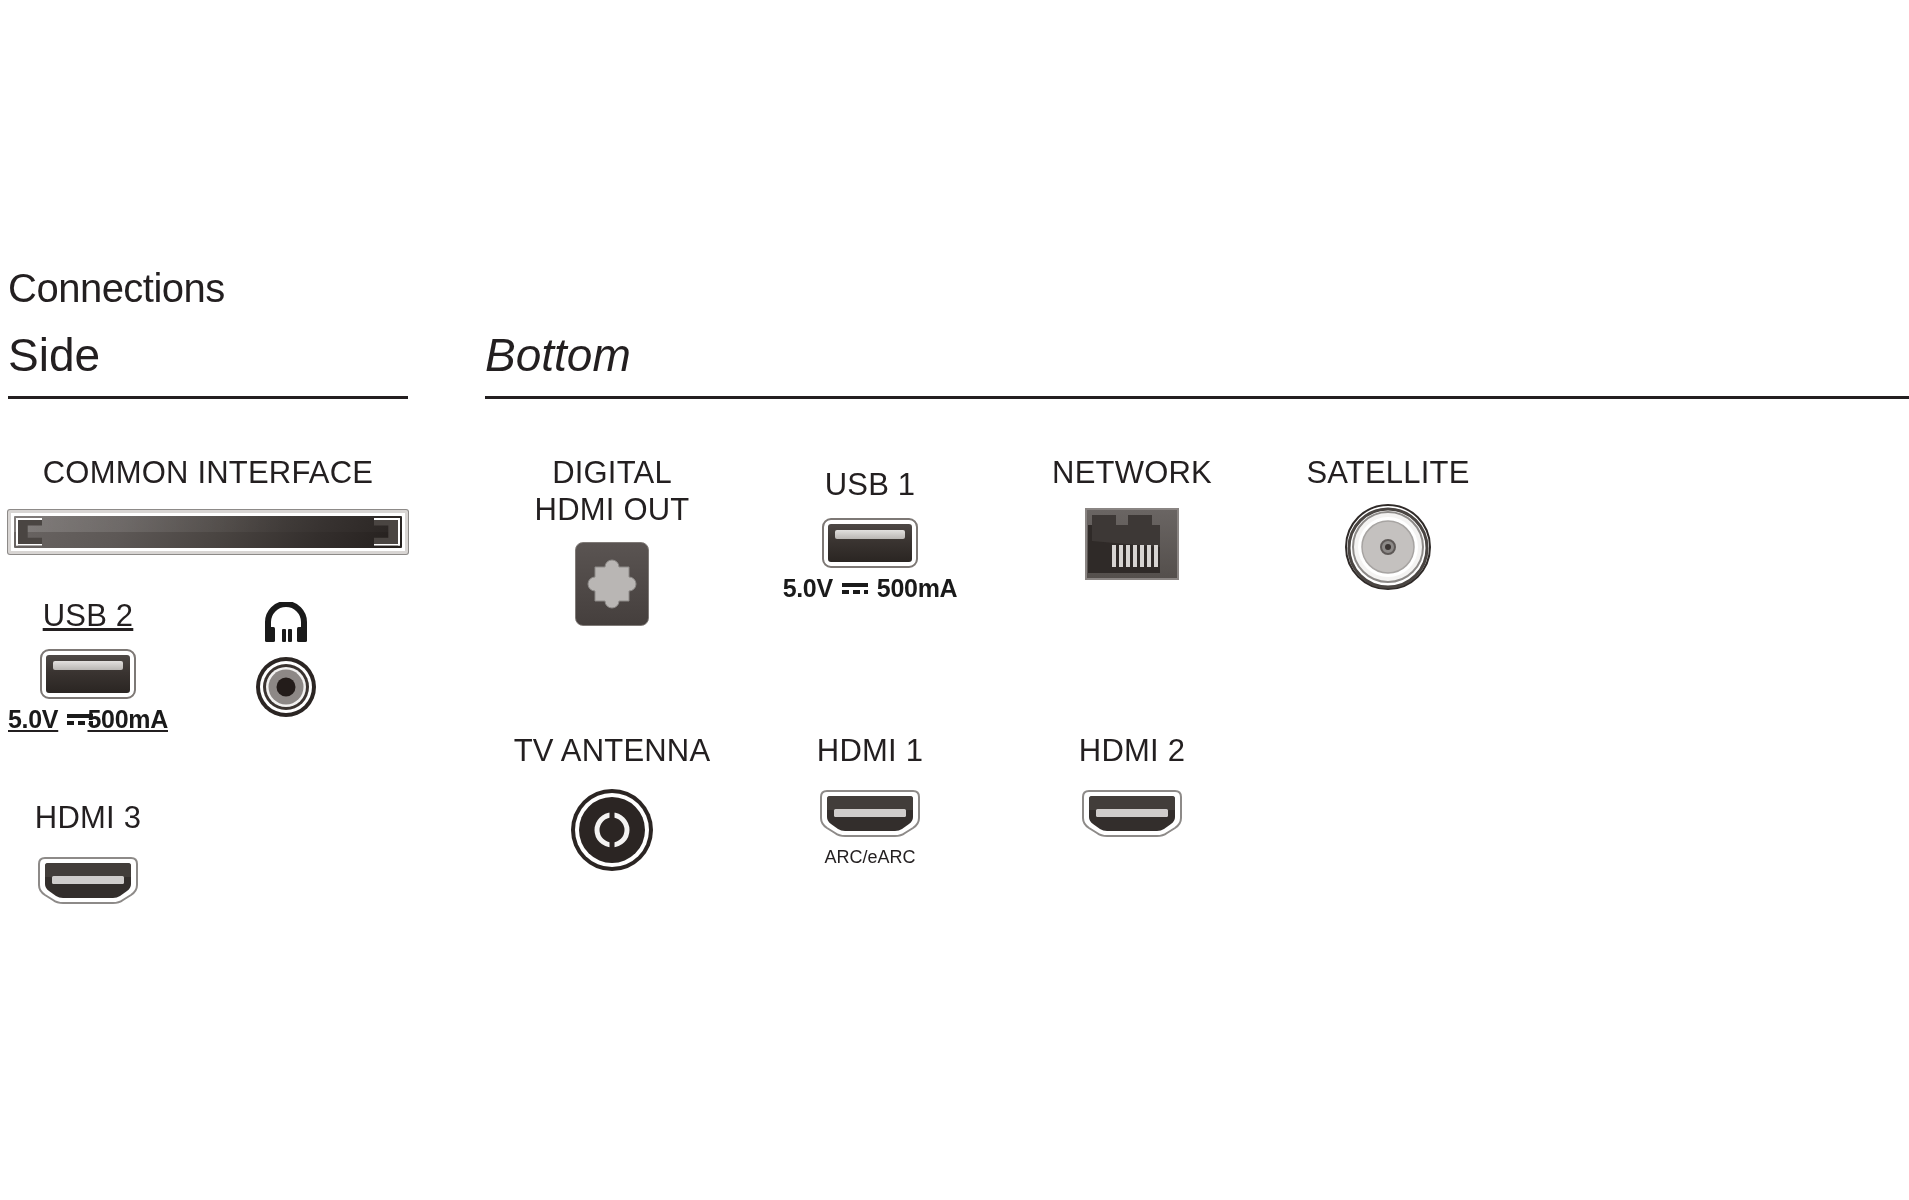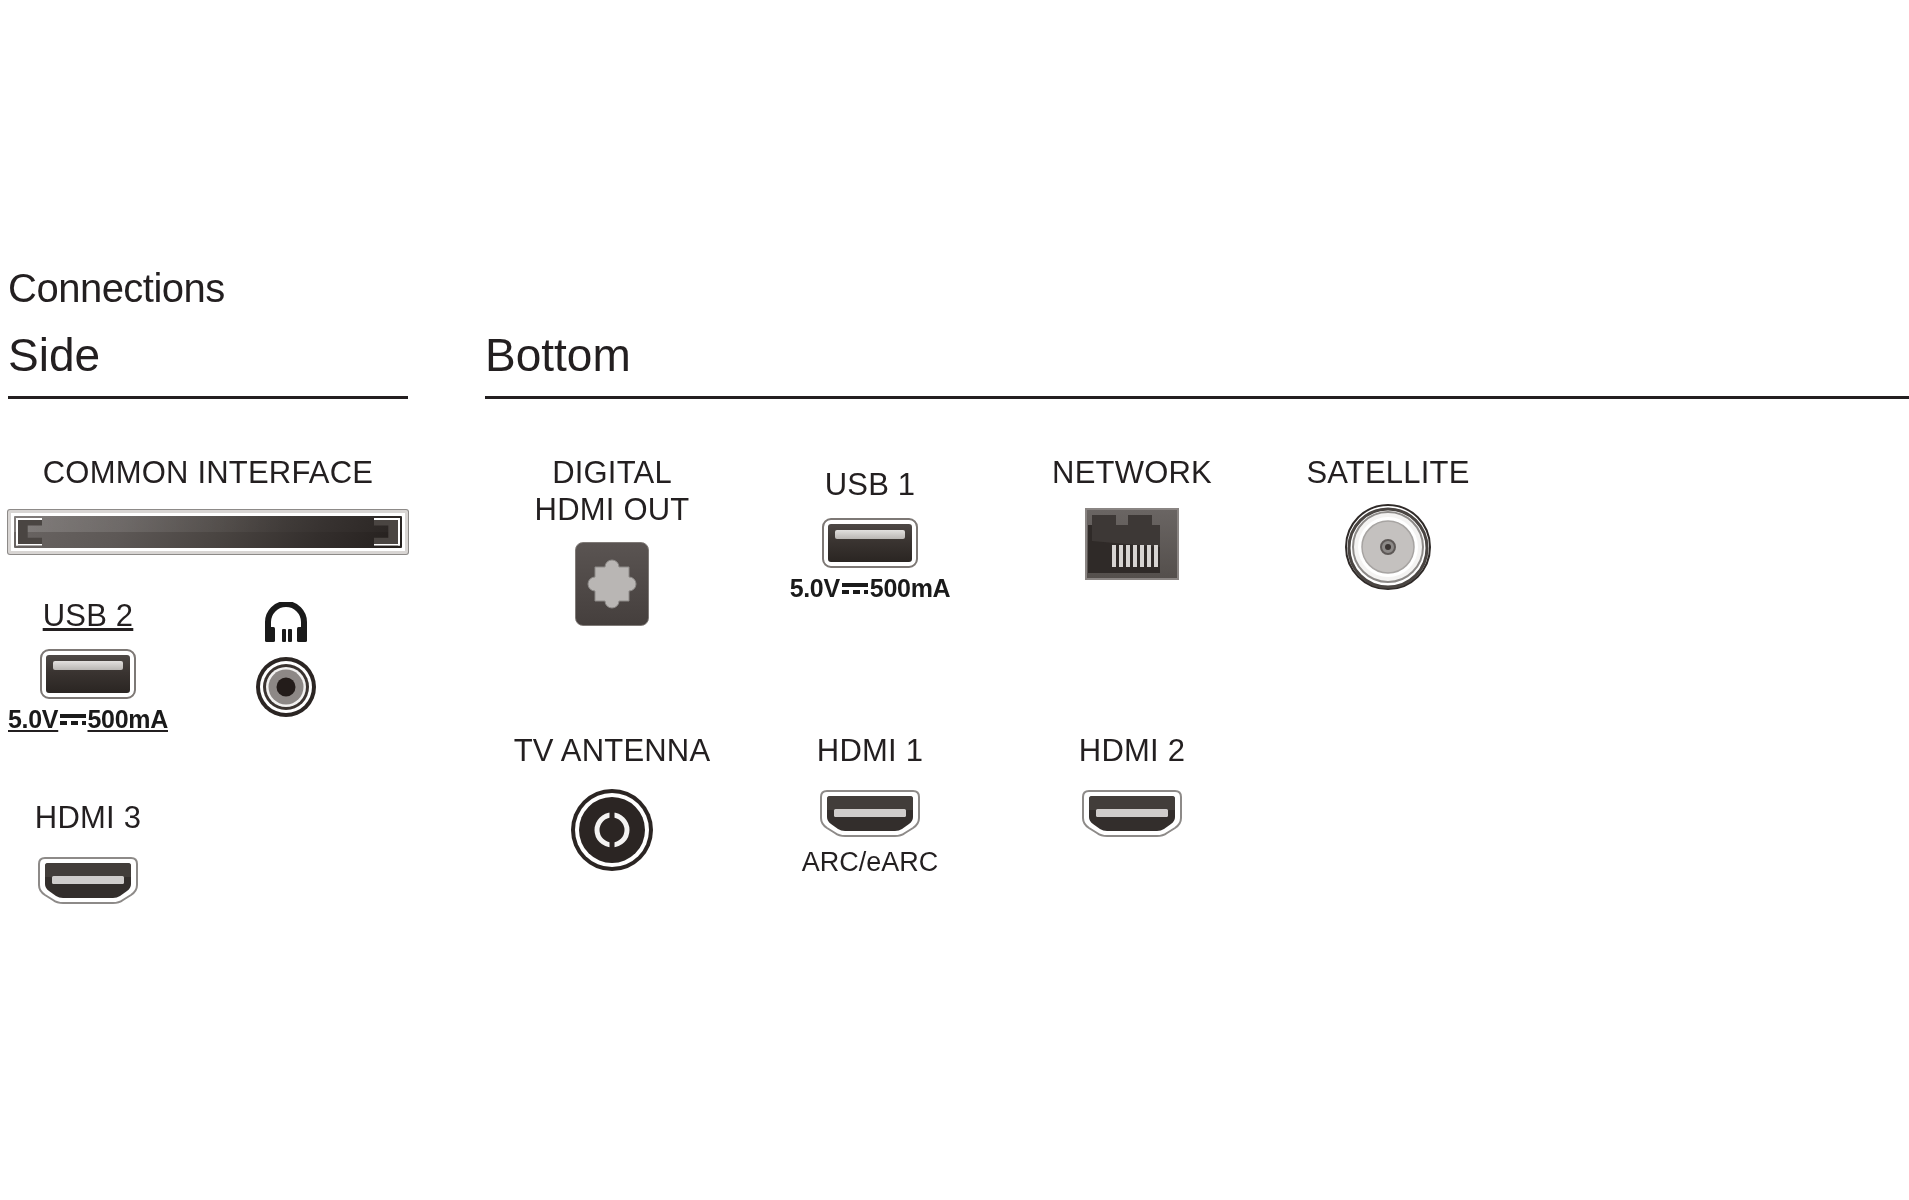--- a/index.html
+++ b/index.html
@@ -26,28 +26,28 @@
   .rule { position: absolute; height: 3px; background: #231f20; }
 
   
   .grp { position: absolute; }
   .lbl {
     font-size: 31px; font-weight: 400; color:#231f20;
     text-align: center; white-space: nowrap; line-height: 1.18;
     letter-spacing: .2px;
   }
   .sublbl {
-    font-size: 27px; font-weight: 400; color:#231f20;
+    font-size: 18px; font-weight: 400; color:#231f20;
     text-align:center; white-space:nowrap; line-height:1.1; margin-top:8px;
   }
   .pwr {
     font-size: 25px; font-weight: 700; color:#1a1a1a;
     text-align:center; white-space:nowrap; line-height:1;
     margin-top: 10px; letter-spacing: -0.3px;
-    display:flex; align-items:center; justify-content:center; gap:2px;
+    display:flex; align-items:center; justify-content:center; gap:9px;
   }
   .dc-sym { display:inline-block; width:26px; height:16px; position:relative; }
   .dc-sym::before {
     content:""; position:absolute; left:0; top:3px; width:26px; height:4px; background:#1a1a1a;
   }
   .dc-sym::after {
     content:""; position:absolute; left:0; top:10px; width:26px; height:4px;
     background: repeating-linear-gradient(to right,#1a1a1a 0 7px, transparent 7px 11px);
   }
   .port-wrap { display:flex; justify-content:center; }
@@ -193,21 +193,21 @@
         <svg viewBox="0 0 110 52" width="110" height="52" aria-hidden="true">
           <path d="M6 9 Q6 3 12 3 H98 Q104 3 104 9 V30 Q104 36 98 40 L90 45 Q86 48 80 48 H30 Q24 48 20 45 L12 40 Q6 36 6 30 Z" fill="#ffffff" stroke="#8d8a88" stroke-width="2"></path>
           <path d="M12 11 Q12 8 15 8 H95 Q98 8 98 11 V29 Q98 33 94 36 L87 41 Q84 43 80 43 H30 Q26 43 23 41 L16 36 Q12 33 12 29 Z" fill="#332e2c"></path>
           <path d="M12 11 Q12 8 15 8 H95 Q98 8 98 11 V22 H12 Z" fill="#453f3d" opacity="0.85"></path>
           <rect x="19" y="21" width="72" height="8" rx="1.5" fill="#cfcccb"></rect>
         </svg>
       </span>
     </div>
   </div>
 
-  <div class="section-head" style="left:485px; top:332px;">Bottom</div>
+  <div class="section-head" style="left:485px; top:332px;font-style:italic;">Bottom</div>
   <div class="rule" style="left:485px; top:396px; width:1424px;"></div>
 
   <div class="grp" style="left:492px; top:455px; width:240px;">
     <div class="lbl">DIGITAL</div>
     <div class="lbl">HDMI OUT</div>
     <div class="port-wrap" style="margin-top:14px;">
       <div class="optical">
         <svg viewBox="0 0 56 60" width="56" height="60" aria-hidden="true">
           <path d="M11 13 h10 a7 7 0 0 1 14 0 h10 v10 a7 7 0 0 1 0 14 v10 h-10 a7 7 0 0 1 -14 0 h-10 v-10 a7 7 0 0 1 0 -14 z" fill="#b9b6b4" stroke="#8d8a88" stroke-width="1"></path>
         </svg>

